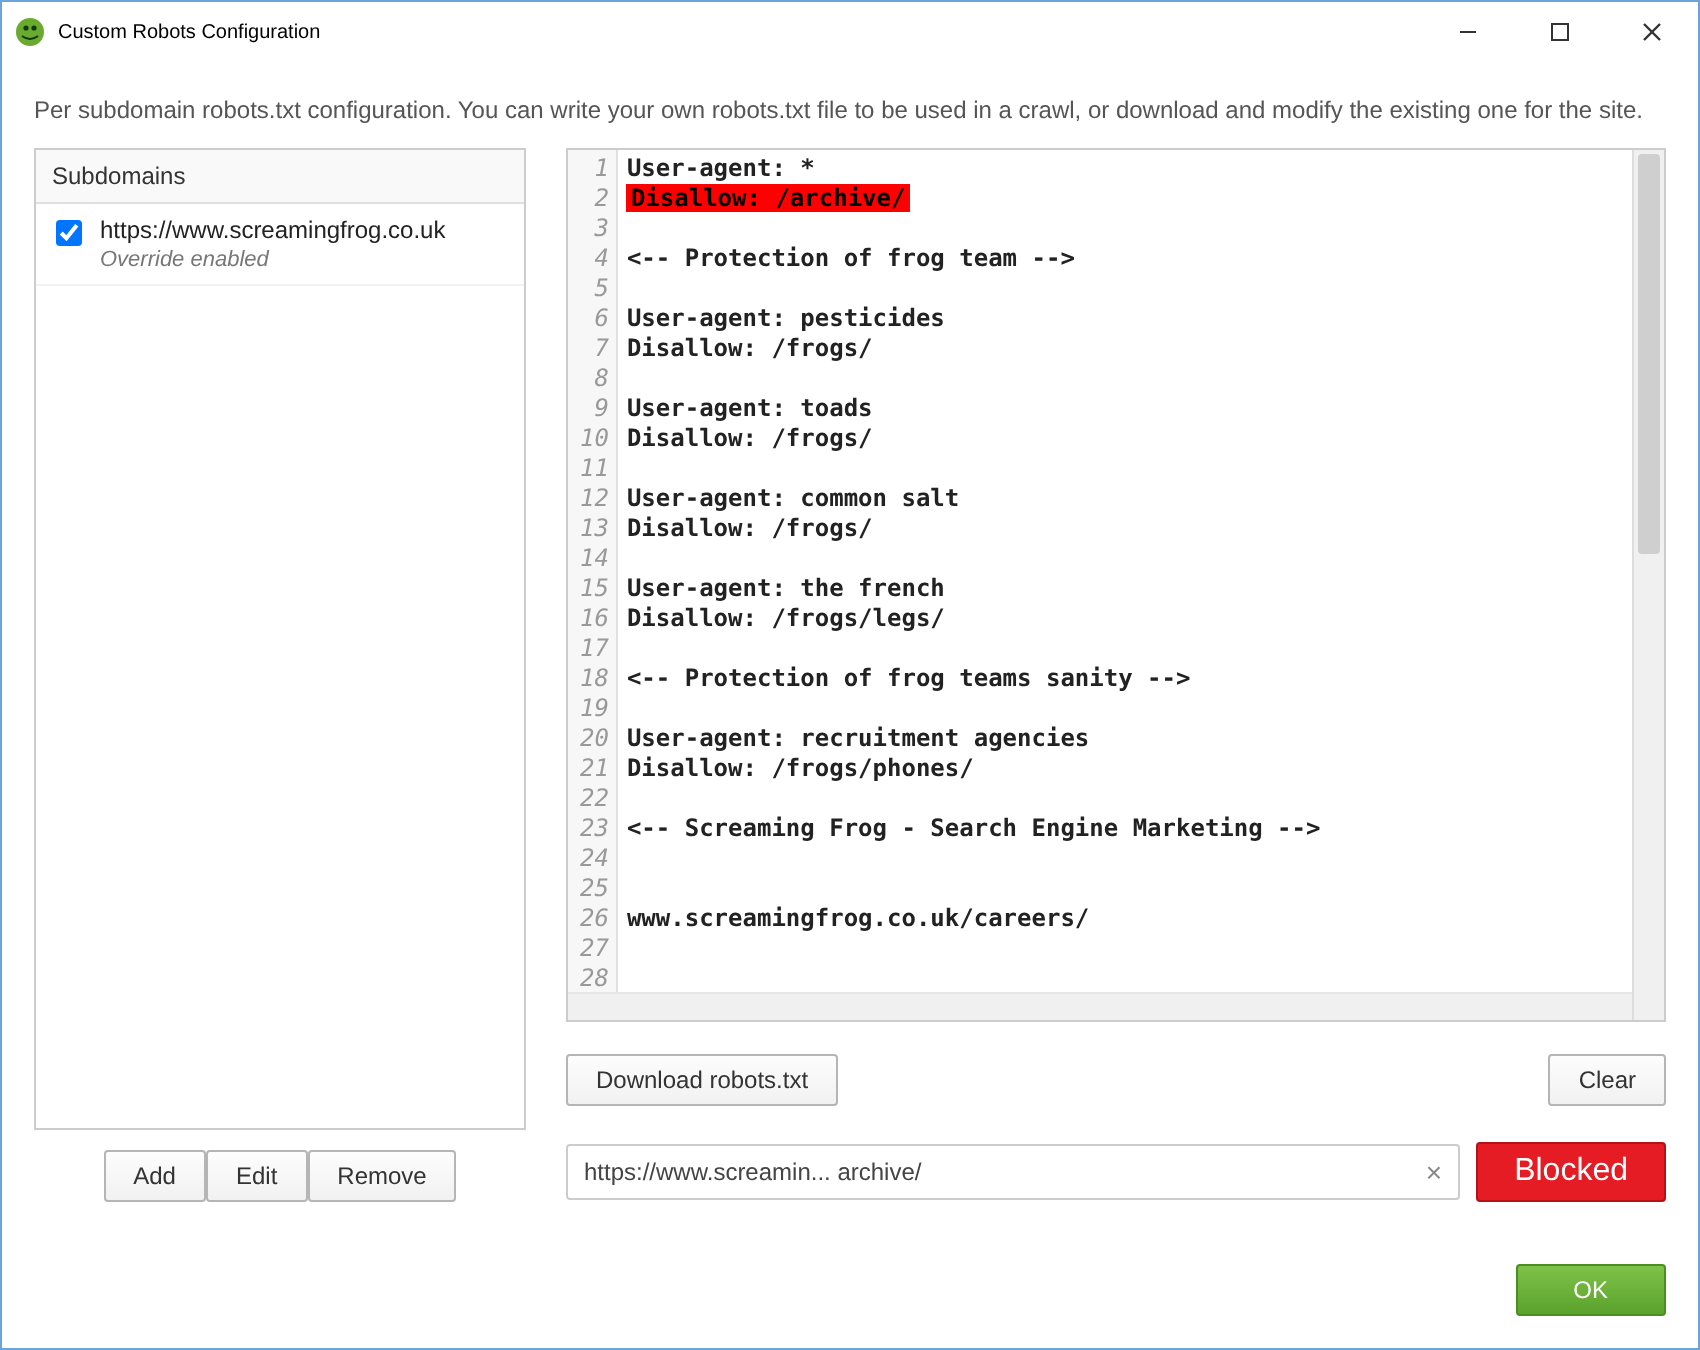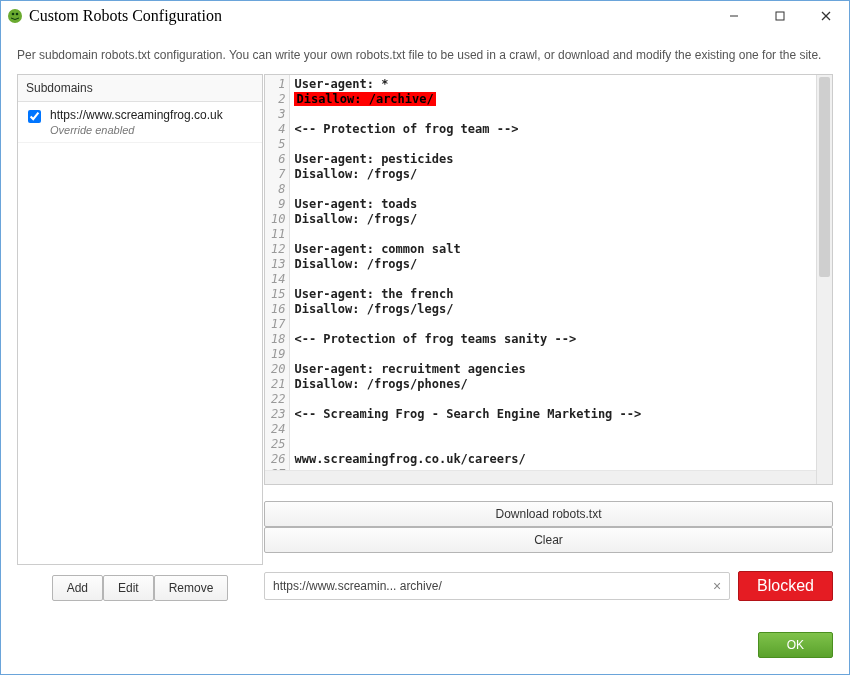--- a/index.html
+++ b/index.html
@@ -25,23 +25,22 @@
     align-items: center;
     padding: 0 0 0 6px;
   }
   .titlebar .icon {
     width: 16px; height: 16px;
     margin-right: 6px;
     display: flex; align-items: center; justify-content: center;
   }
   .title-text {
     flex: 1;
-    font-size: 16px;
+    font-size: 10px;
     color: #000;
-    font-family: Liberation Serif, serif;
   }
   .win-controls {
     display: flex;
   }
   .win-btn {
     width: 46px; height: 30px;
     display: flex; align-items: center; justify-content: center;
     font-family: "Segoe UI", sans-serif;
     font-size: 10px;
     cursor: default;
@@ -49,21 +48,21 @@
 
   .description {
     padding: 16px 16px 10px 16px;
     color: #555;
     font-size: 12px;
     line-height: 1.45;
   }
 
   .main {
     display: flex;
-    gap: 1px;
+    gap: 20px;
     padding: 0 16px 15px 16px;
     flex: 1;
     min-height: 0;
   }
 
   .sidebar {
     width: 246px;
     display: flex;
     flex-direction: column;
   }
@@ -184,21 +183,20 @@
     left: 0; right: 16px; bottom: 0;
     height: 14px;
     background: #f0f0f0;
     border-top: 1px solid #e6e6e6;
   }
 
   .editor-buttons {
     display: flex;
     justify-content: space-between;
     margin-top: 16px;
-    flex-direction: column;
   }
 
   .url-row {
     display: flex;
     align-items: center;
     gap: 8px;
     margin-top: 18px;
   }
   .url-input {
     flex: 1;

